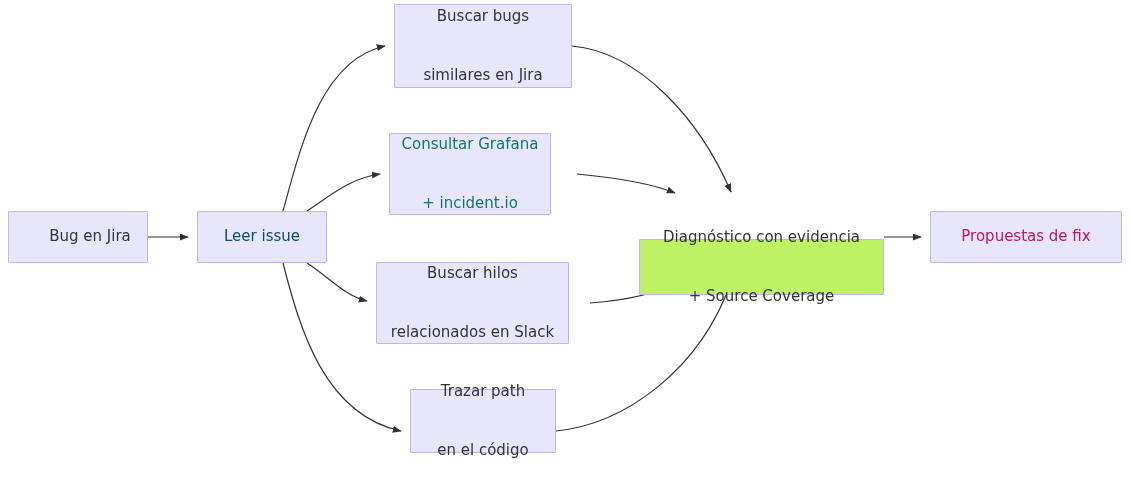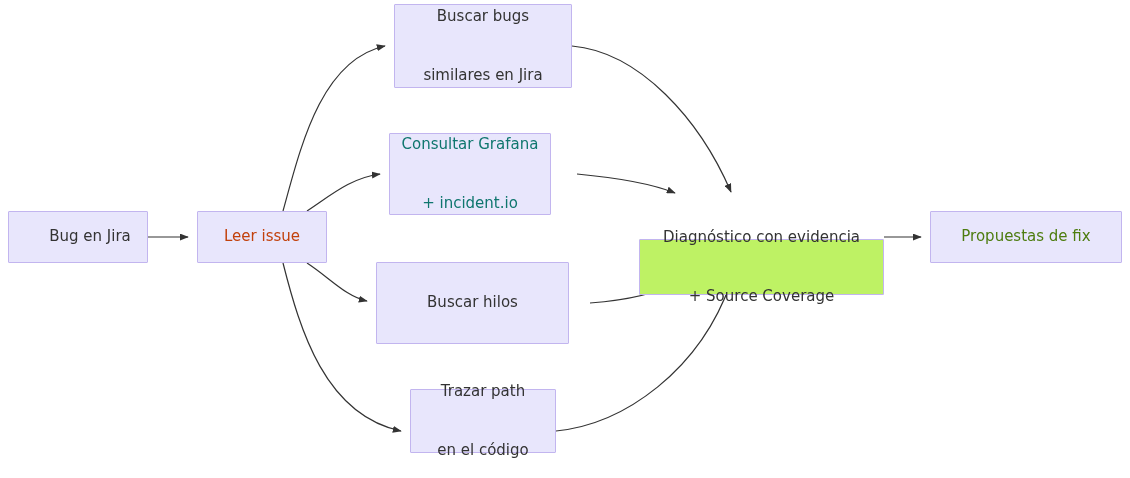--- a/index.html
+++ b/index.html
@@ -76,40 +76,41 @@
 
     <path d="M556,431 C625,424 700,370 731,282" fill="none" stroke="#333333" stroke-width="1.2" marker-end="url(#arrowhead)"></path>
 
     <path d="M884,237 L921,237" fill="none" stroke="#333333" stroke-width="1.2" marker-end="url(#arrowhead)"></path>
   </svg>
 
   <div id="node-layer">
       <div class="flow-node" style="left: 8px; top: 211px; width: 140px; height: 52px; background: rgb(232, 230, 252); border-color: rgb(194, 181, 239); color: rgb(51, 51, 51); padding-left: 24px;">
         <span class="node-line">Bug en Jira</span>
       </div>
-      <div class="flow-node" style="left: 197px; top: 211px; width: 130px; height: 52px; background: rgb(232, 230, 252); border-color: rgb(194, 181, 239); color: #c2410c;">
+      <div class="flow-node" style="left: 197px; top: 211px; width: 130px; height: 52px; background: rgb(232, 230, 252); border-color: rgb(194, 181, 239); color: #0c4a6e;">
         <span class="node-line">Leer issue</span>
       </div>
       <div class="flow-node" style="left: 394px; top: 4px; width: 178px; height: 84px; background: rgb(232, 230, 252); border-color: rgb(194, 181, 239); color: rgb(51, 51, 51);">
         <span class="node-line">Buscar bugs</span>
         <span class="node-line">similares en Jira</span>
       </div>
       <div class="flow-node" style="left: 389px; top: 133px; width: 162px; height: 82px; background: rgb(232, 230, 252); border-color: rgb(194, 181, 239); color: #0f766e;">
         <span class="node-line">Consultar Grafana</span>
         <span class="node-line">+ incident.io</span>
       </div>
       <div class="flow-node" style="left: 376px; top: 262px; width: 193px; height: 82px; background: rgb(232, 230, 252); border-color: rgb(194, 181, 239); color: rgb(51, 51, 51);">
         <span class="node-line">Buscar hilos</span>
+        <span class="node-line">relacionados en Slack</span>
       </div>
       <div class="flow-node" style="left: 410px; top: 389px; width: 146px; height: 64px; background: rgb(232, 230, 252); border-color: rgb(194, 181, 239); color: rgb(51, 51, 51);">
         <span class="node-line">Trazar path</span>
         <span class="node-line">en el código</span>
       </div>
       <div class="flow-node" style="left: 639px; top: 201px; width: 245px; height: 56px; background: #bef264; border-color: rgb(194, 181, 239); color: rgb(51, 51, 51); margin-top: 38px;">
         <span class="node-line">Diagnóstico con evidencia</span>
         <span class="node-line">+ Source Coverage</span>
       </div>
-      <div class="flow-node" style="left: 930px; top: 211px; width: 192px; height: 52px; background: rgb(232, 230, 252); border-color: rgb(194, 181, 239); color: #4d7c0f;">
+      <div class="flow-node" style="left: 930px; top: 211px; width: 192px; height: 52px; background: rgb(232, 230, 252); border-color: rgb(194, 181, 239); color: #be185d;">
         <span class="node-line">Propuestas de fix</span>
       </div>
     </div>
 
 </div>
 
 </body></html>

